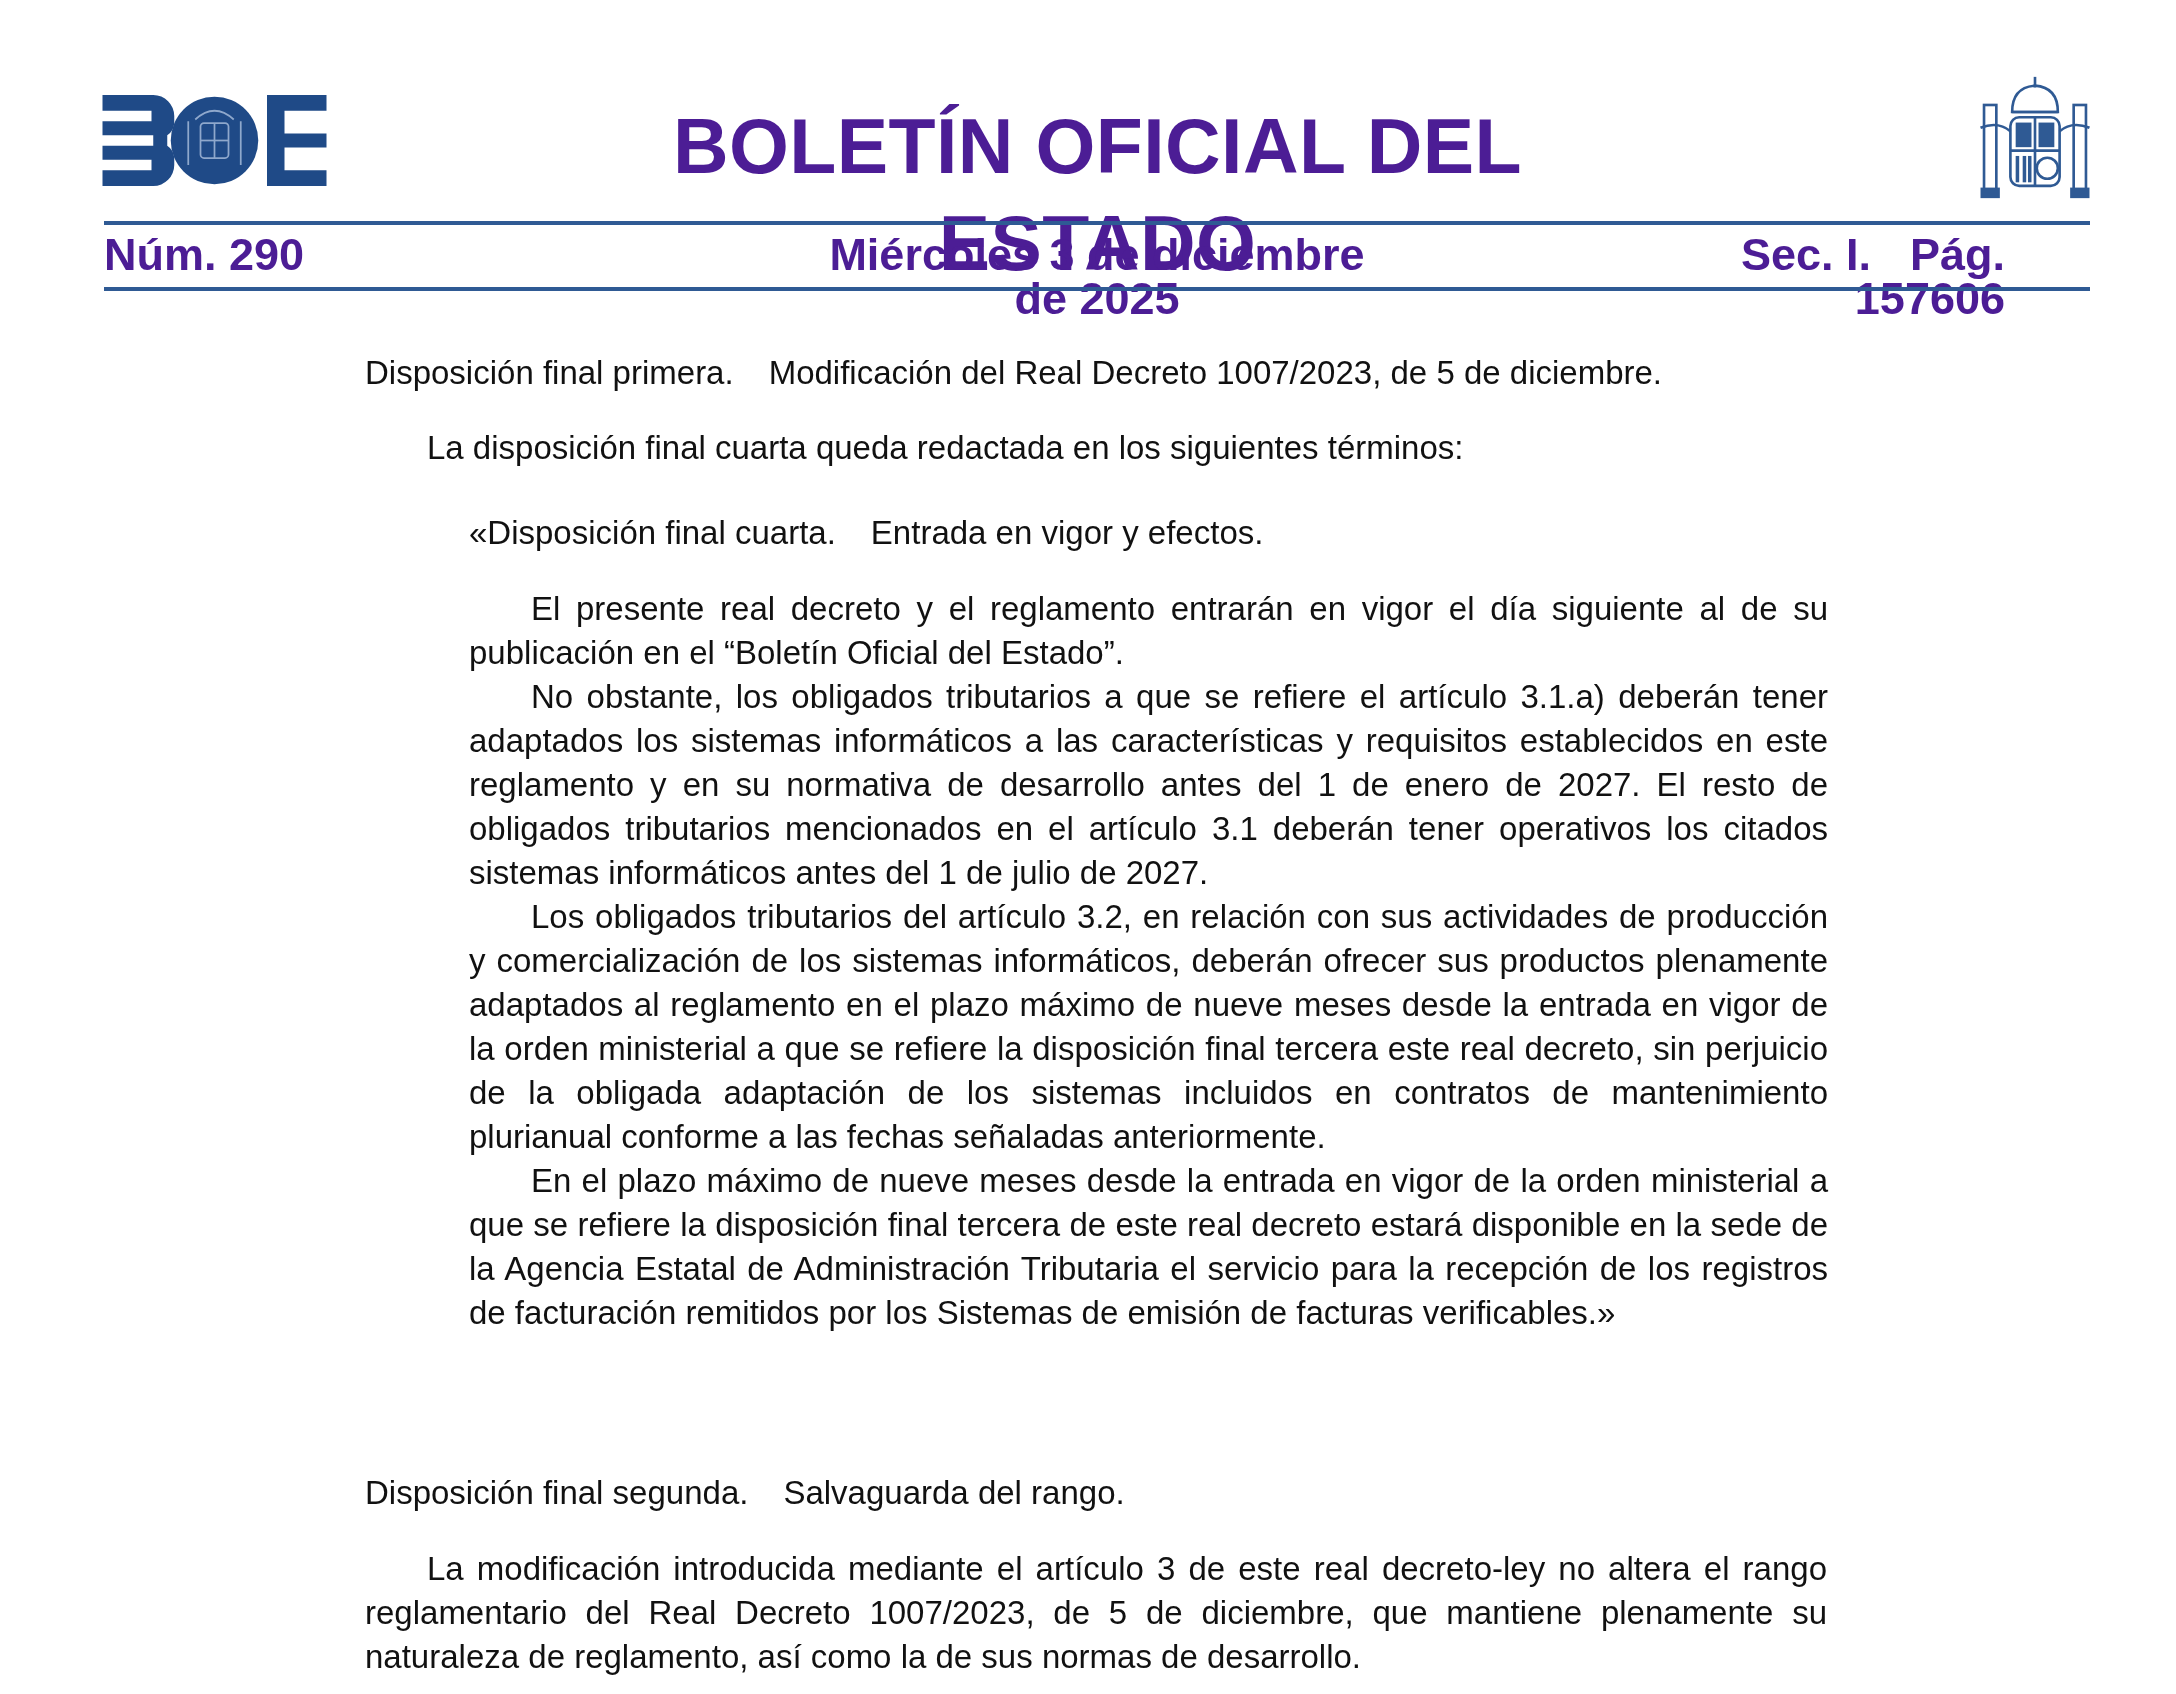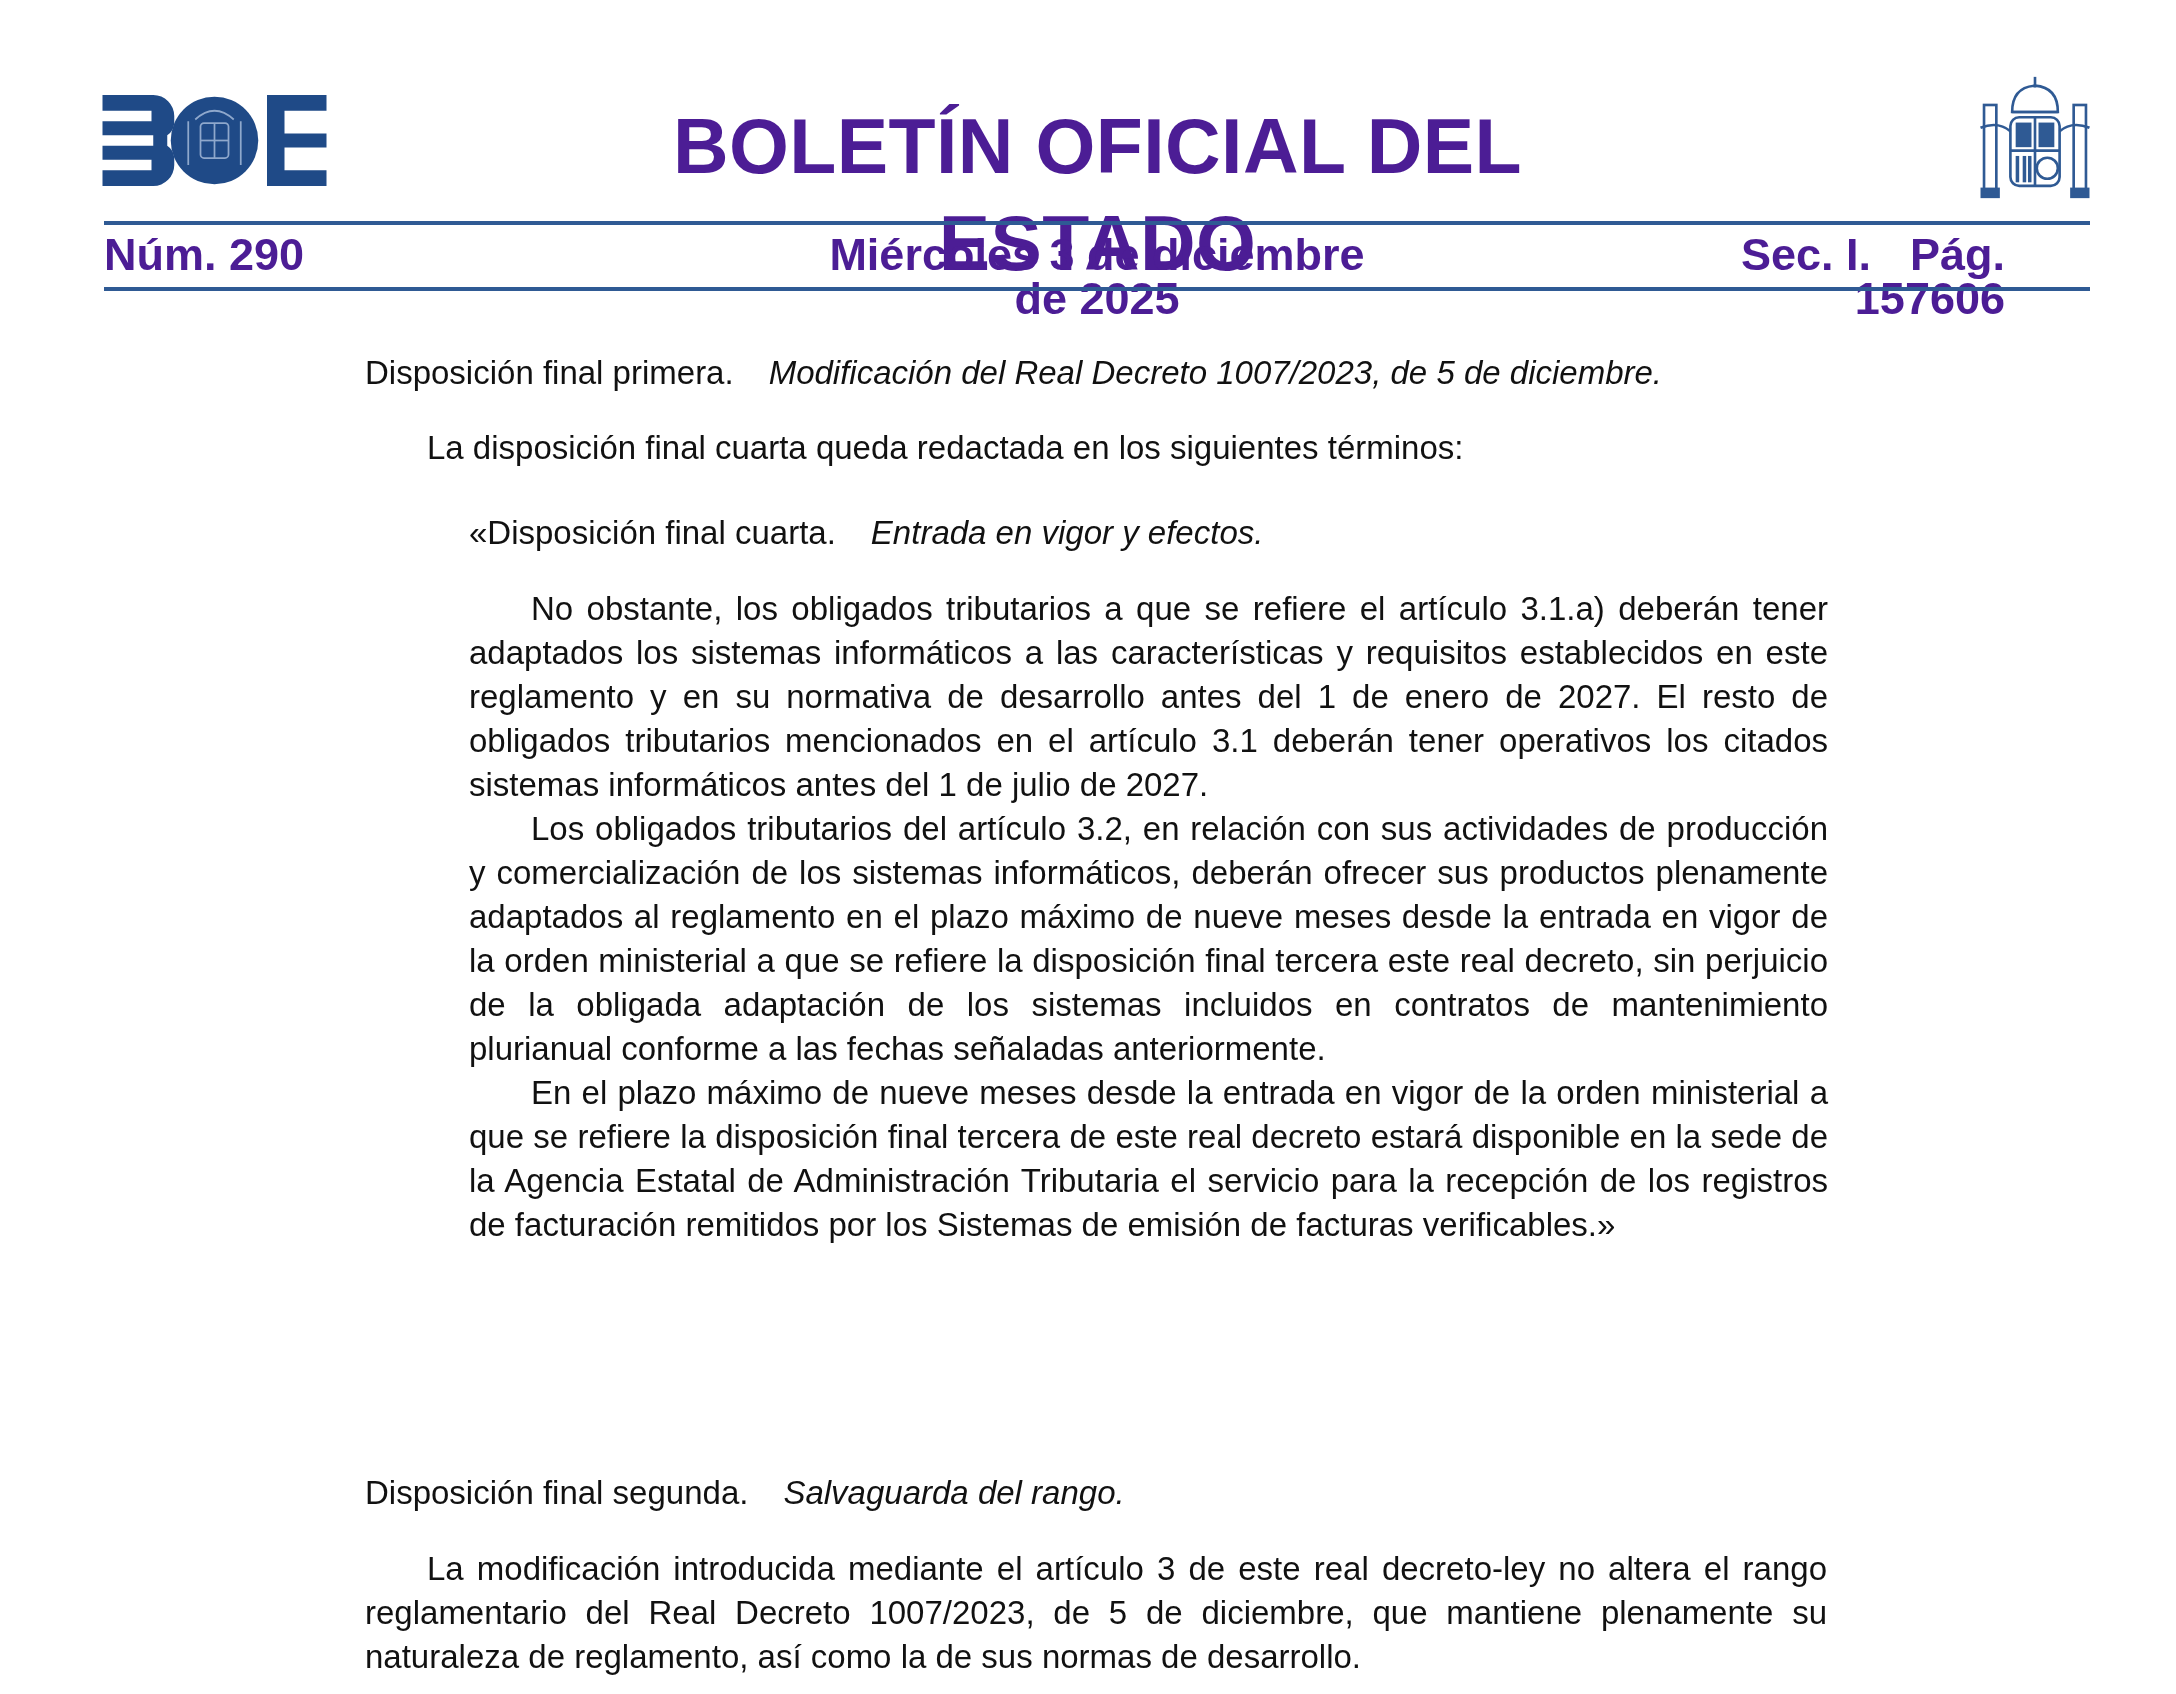--- a/index.html
+++ b/index.html
@@ -9,21 +9,21 @@
   .navy { color:#4c1d95; }
   .logo { left:102px; top:95px; width:225px; height:91px; }
   .title { left:527px; top:98px; width:1141px; text-align:center;
            font-size:77px; font-weight:bold; line-height:97px; letter-spacing:0.4px; }
   .arms { left:1977px; top:75px; width:116px; height:125px; }
   .rule { left:104px; width:1986px; height:3.5px; background:#2f5a94; }
   .hdr { top:233px; height:44px; font-size:45px; font-weight:bold; line-height:44px; }
   .body-text { font-size:33px; line-height:44px; }
   .block { width:1359px; text-align:justify; }
   .p { text-indent:62px; margin:0; }
-  .it { font-style:italic; }
+  .it { }
   .gap { display:inline-block; width:35px; }
 </style>
 </head>
 <body>
 
 <svg class="abs logo" viewBox="0 0 256 104">
   <g fill="#1f4a87">
 
     <path d="M0 0 H58 a24 24 0 0 1 24 24 v8 a18 18 0 0 1 -8 14 v12 a18 18 0 0 1 8 14 v8 a24 24 0 0 1 -24 24 H0 V86 H56 V74 H0 V58 H58 V46 H0 V30 H56 V18 H0 Z"></path>
 
@@ -81,20 +81,21 @@
   <span>Disposición final primera.</span><span class="gap"></span><span class="it">Modificación del Real Decreto 1007/2023, de 5 de diciembre.</span>
 </div>
 
 <div class="abs body-text" style="left:427px; top:426px; white-space:nowrap;">La disposición final cuarta queda redactada en los siguientes términos:</div>
 
 <div class="abs body-text" style="left:469px; top:511px; white-space:nowrap;text-align:right;">
   <span>«Disposición final cuarta.</span><span class="gap"></span><span class="it">Entrada en vigor y efectos.</span>
 </div>
 
 <div class="abs body-text block" style="left:469px; top:587px;">
+  <p class="p">El presente real decreto y el reglamento entrarán en vigor el día siguiente al de su publicación en el “Boletín Oficial del Estado”.</p>
   <p class="p">No obstante, los obligados tributarios a que se refiere el artículo 3.1.a) deberán tener adaptados los sistemas informáticos a las características y requisitos establecidos en este reglamento y en su normativa de desarrollo antes del 1 de enero de 2027. El resto de obligados tributarios mencionados en el artículo 3.1 deberán tener operativos los citados sistemas informáticos antes del 1 de julio de 2027.</p>
   <p class="p">Los obligados tributarios del artículo 3.2, en relación con sus actividades de producción y comercialización de los sistemas informáticos, deberán ofrecer sus productos plenamente adaptados al reglamento en el plazo máximo de nueve meses desde la entrada en vigor de la orden ministerial a que se refiere la disposición final tercera este real decreto, sin perjuicio de la obligada adaptación de los sistemas incluidos en contratos de mantenimiento plurianual conforme a las fechas señaladas anteriormente.</p>
   <p class="p">En el plazo máximo de nueve meses desde la entrada en vigor de la orden ministerial a que se refiere la disposición final tercera de este real decreto estará disponible en la sede de la Agencia Estatal de Administración Tributaria el servicio para la recepción de los registros de facturación remitidos por los Sistemas de emisión de facturas verificables.»</p>
 </div>
 
 <div class="abs body-text" style="left:365px; top:1471px; white-space:nowrap;">
   <span>Disposición final segunda.</span><span class="gap"></span><span class="it">Salvaguarda del rango.</span>
 </div>
 
 <div class="abs body-text" style="left:365px; top:1547px; width:1462px; text-align:justify;">

